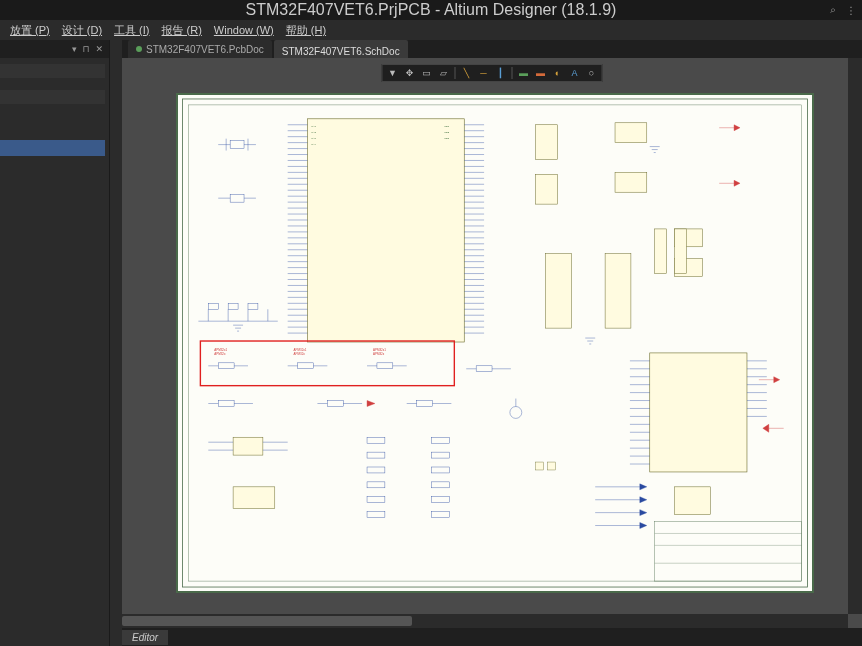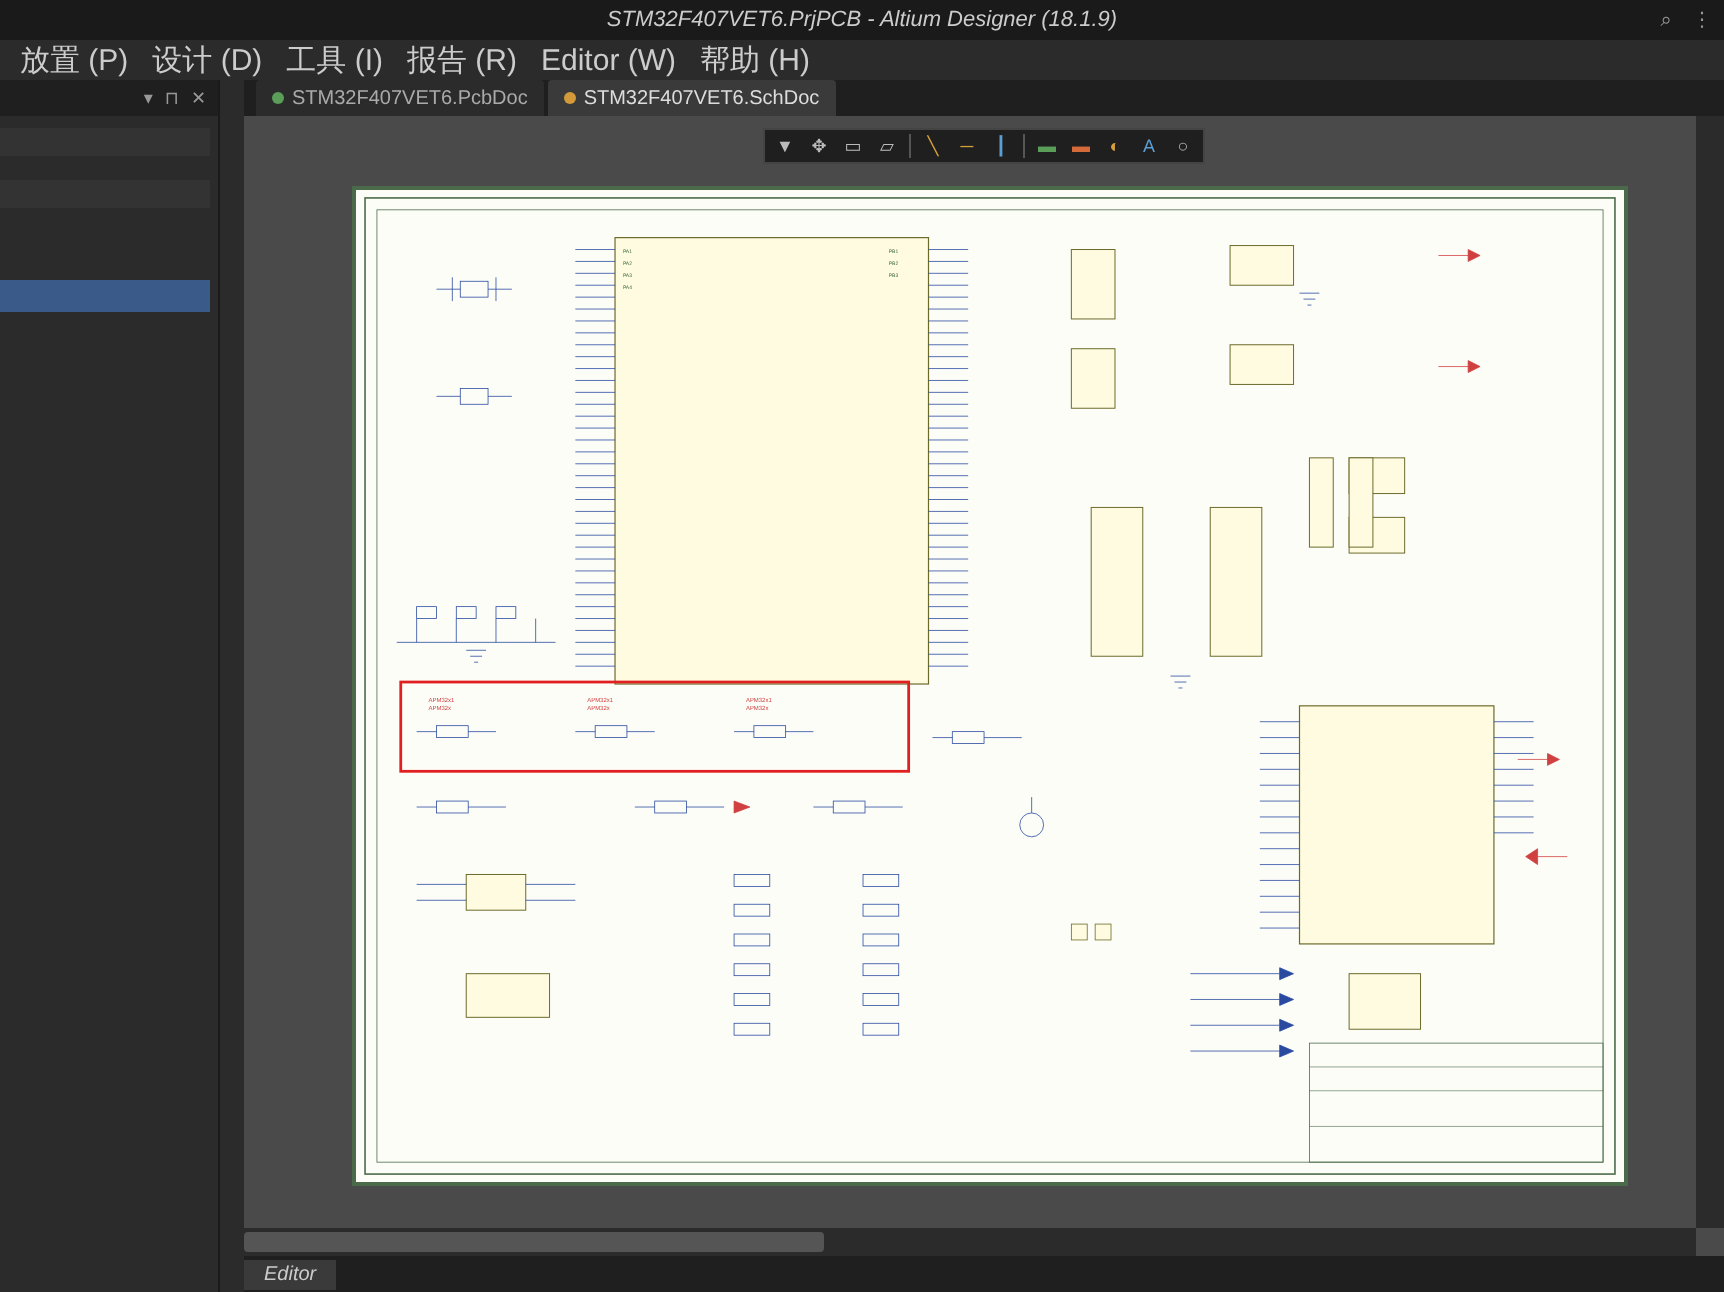--- a/index.html
+++ b/index.html
@@ -1,33 +1,33 @@
 <!DOCTYPE html>
 <html><head>
 <meta charset="utf-8">
 <style>
 * { margin: 0; padding: 0; box-sizing: border-box; }
 body { font-family: "Segoe UI", Tahoma, sans-serif; font-size: 11px; background: #2b2b2b; color: #ccc; width: 862px; height: 646px; overflow: hidden; position: relative; }
 .titlebar { height: 20px; background: #1a1a1a; display: flex; align-items: center; justify-content: center; position: relative; }
-.titlebar-text { font-size: 11px; color: #ccc; font-style: italic; }
+.titlebar-text { font-size: 16px; color: #ccc; }
 .titlebar-icons { position: absolute; right: 4px; display: flex; gap: 4px; }
 .titlebar-icons span { width: 14px; height: 14px; display: flex; align-items: center; justify-content: center; color: #999; font-size: 10px; }
-.menubar { height: 20px; background: #2b2b2b; display: flex; align-items: center; padding-left: 6px; gap: 4px; font-size: 15px; }
+.menubar { height: 20px; background: #2b2b2b; display: flex; align-items: center; padding-left: 6px; gap: 4px; font-size: 11px; text-decoration: underline; }
 .menubar span { padding: 0 4px; cursor: default; }
 .workspace { display: flex; height: 606px; }
 .sidebar { width: 110px; background: #2b2b2b; border-right: 1px solid #1a1a1a; display: flex; flex-direction: column; }
 .panel-header { height: 18px; background: #1f1f1f; display: flex; align-items: center; justify-content: flex-end; padding: 0 4px; gap: 2px; font-size: 9px; color: #999; }
 .panel-header span { padding: 0 2px; }
 .panel-body { flex: 1; background: #2b2b2b; }
 .panel-body .sel-row { height: 16px; background: #3a5a8a; margin: 36px 4px 0 0; }
 .panel-body .blank-row { height: 14px; background: #333; margin: 6px 4px 0 0; }
 .main { flex: 1; display: flex; flex-direction: column; background: #2b2b2b; padding-left: 12px; }
 .tabs { height: 18px; background: #1f1f1f; display: flex; align-items: flex-end; padding-left: 6px; gap: 2px; }
 .tab { height: 18px; padding: 2px 8px; font-size: 10px; display: flex; align-items: center; gap: 4px; background: #2b2b2b; color: #aaa; border-radius: 2px 2px 0 0; }
-.tab.active { background: #3a3a3a; color: #ddd; }
+.tab.active { background: #3a3a3a; color: #ddd; flex-direction: column; }
 .tab .dot { width: 6px; height: 6px; border-radius: 50%; }
 .tab .dot.green { background: #5a9e5a; }
 .tab .dot.orange { background: #d49a3a; }
 .canvas-wrap { flex: 1; position: relative; background: #4a4a4a; overflow: hidden; }
 .mini-toolbar { position: absolute; top: 6px; left: 50%; transform: translateX(-50%); height: 18px; background: #1f1f1f; border: 1px solid #444; display: flex; align-items: center; padding: 0 2px; gap: 1px; z-index: 10; }
 .mini-toolbar .tb { width: 16px; height: 14px; display: flex; align-items: center; justify-content: center; font-size: 9px; color: #bbb; }
 .mini-toolbar .sep { width: 1px; height: 12px; background: #555; margin: 0 2px; }
 .sheet { position: absolute; left: 54px; top: 35px; width: 638px; height: 500px; background: #fdfdf8; border: 2px solid #4a6a4a; }
 .sheet svg { width: 100%; height: 100%; display: block; }
 .scroll-h { position: absolute; bottom: 0; left: 0; right: 14px; height: 14px; background: #2b2b2b; }
@@ -45,21 +45,21 @@
     <span>⌕</span>
     <span>⋮</span>
   </div>
 </div>
 
 <div class="menubar">
   <span>放置 (P)</span>
   <span>设计 (D)</span>
   <span>工具 (I)</span>
   <span>报告 (R)</span>
-  <span>Editor (W)</span>
+  <span>Window (W)</span>
   <span>帮助 (H)</span>
 </div>
 
 <div class="workspace">
   <div class="sidebar">
     <div class="panel-header">
       <span>▾</span>
       <span>⊓</span>
       <span>✕</span>
     </div>

